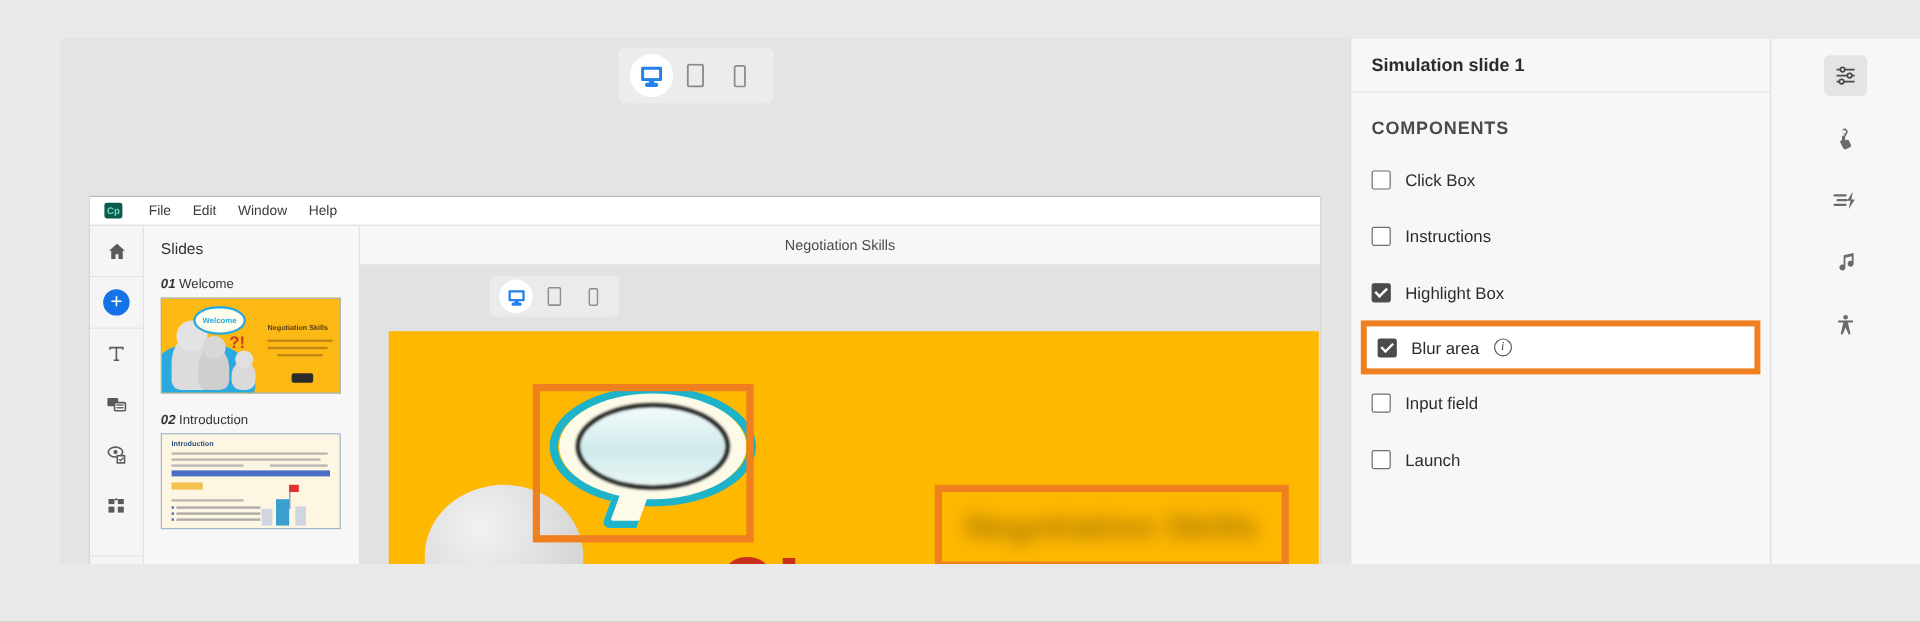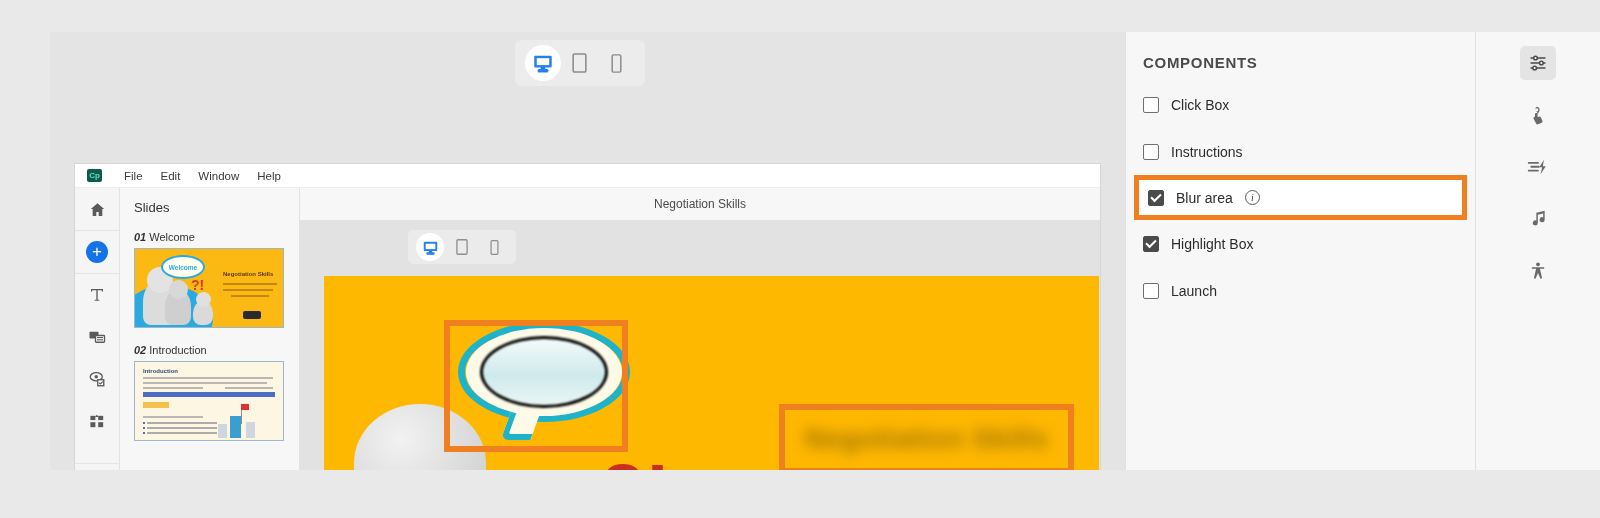--- a/index.html
+++ b/index.html
@@ -471,46 +471,51 @@
                 <div class="blur-text">Negotiation Skills</div>
               </div>
             </div>
           </div>
 
         </div>
       </div>
     </div>
 
     <div class="props-panel">
+      <div class="props-header">Simulation slide 1</div>
       <div class="section-label">COMPONENTS</div>
 
       <div class="comp-list">
 
         <div class="comp-row">
           <span class="cbx"></span>
           <span>Click Box</span>
         </div>
 
 
         <div class="comp-row">
           <span class="cbx"></span>
           <span>Instructions</span>
+        </div>
+
+        <div class="comp-row">
+          <span class="cbx checked"></span>
+          <span>Highlight Box</span>
         </div>
 
         <div class="comp-row highlighted">
           <span class="cbx checked"></span>
           <span>Blur area</span>
           <span class="info-i">i</span>
         </div>
 
         <div class="comp-row">
-          <span class="cbx checked"></span>
-          <span>Highlight Box</span>
-        </div>
-
+          <span class="cbx"></span>
+          <span>Input field</span>
+        </div>
 
         <div class="comp-row">
           <span class="cbx"></span>
           <span>Launch</span>
         </div>
 
       </div>
     </div>
 
     <div class="tool-rail">

